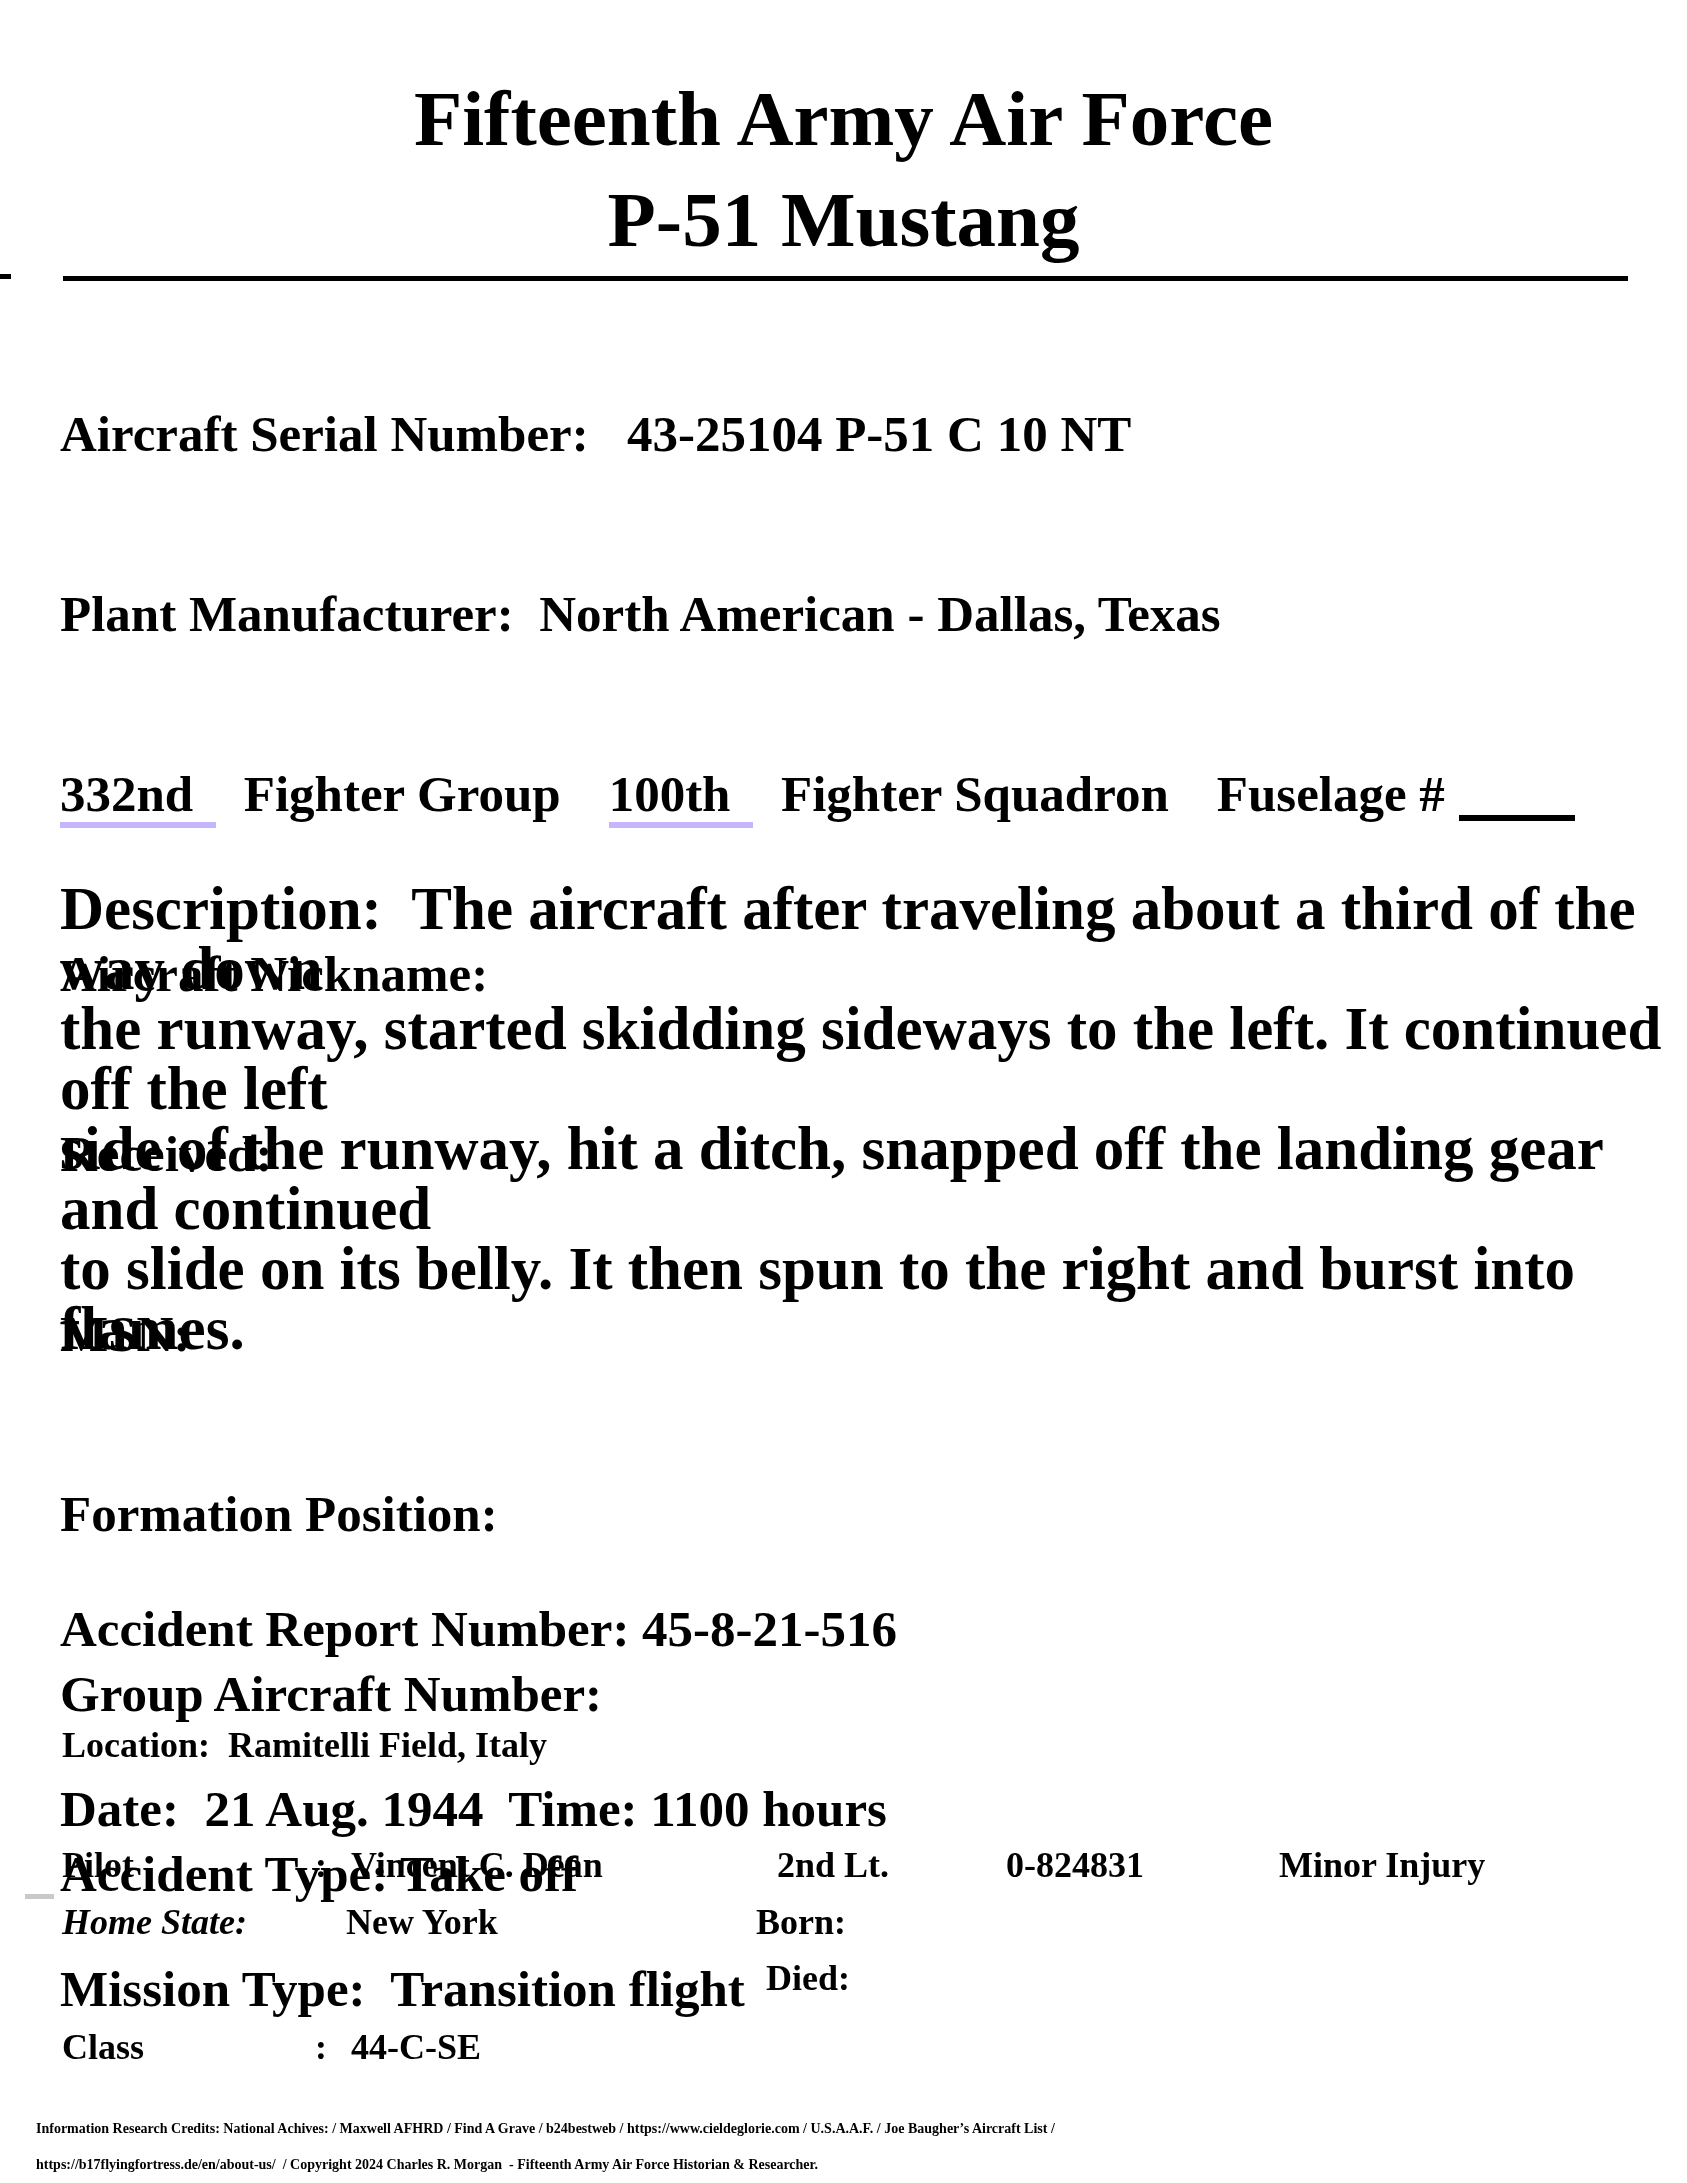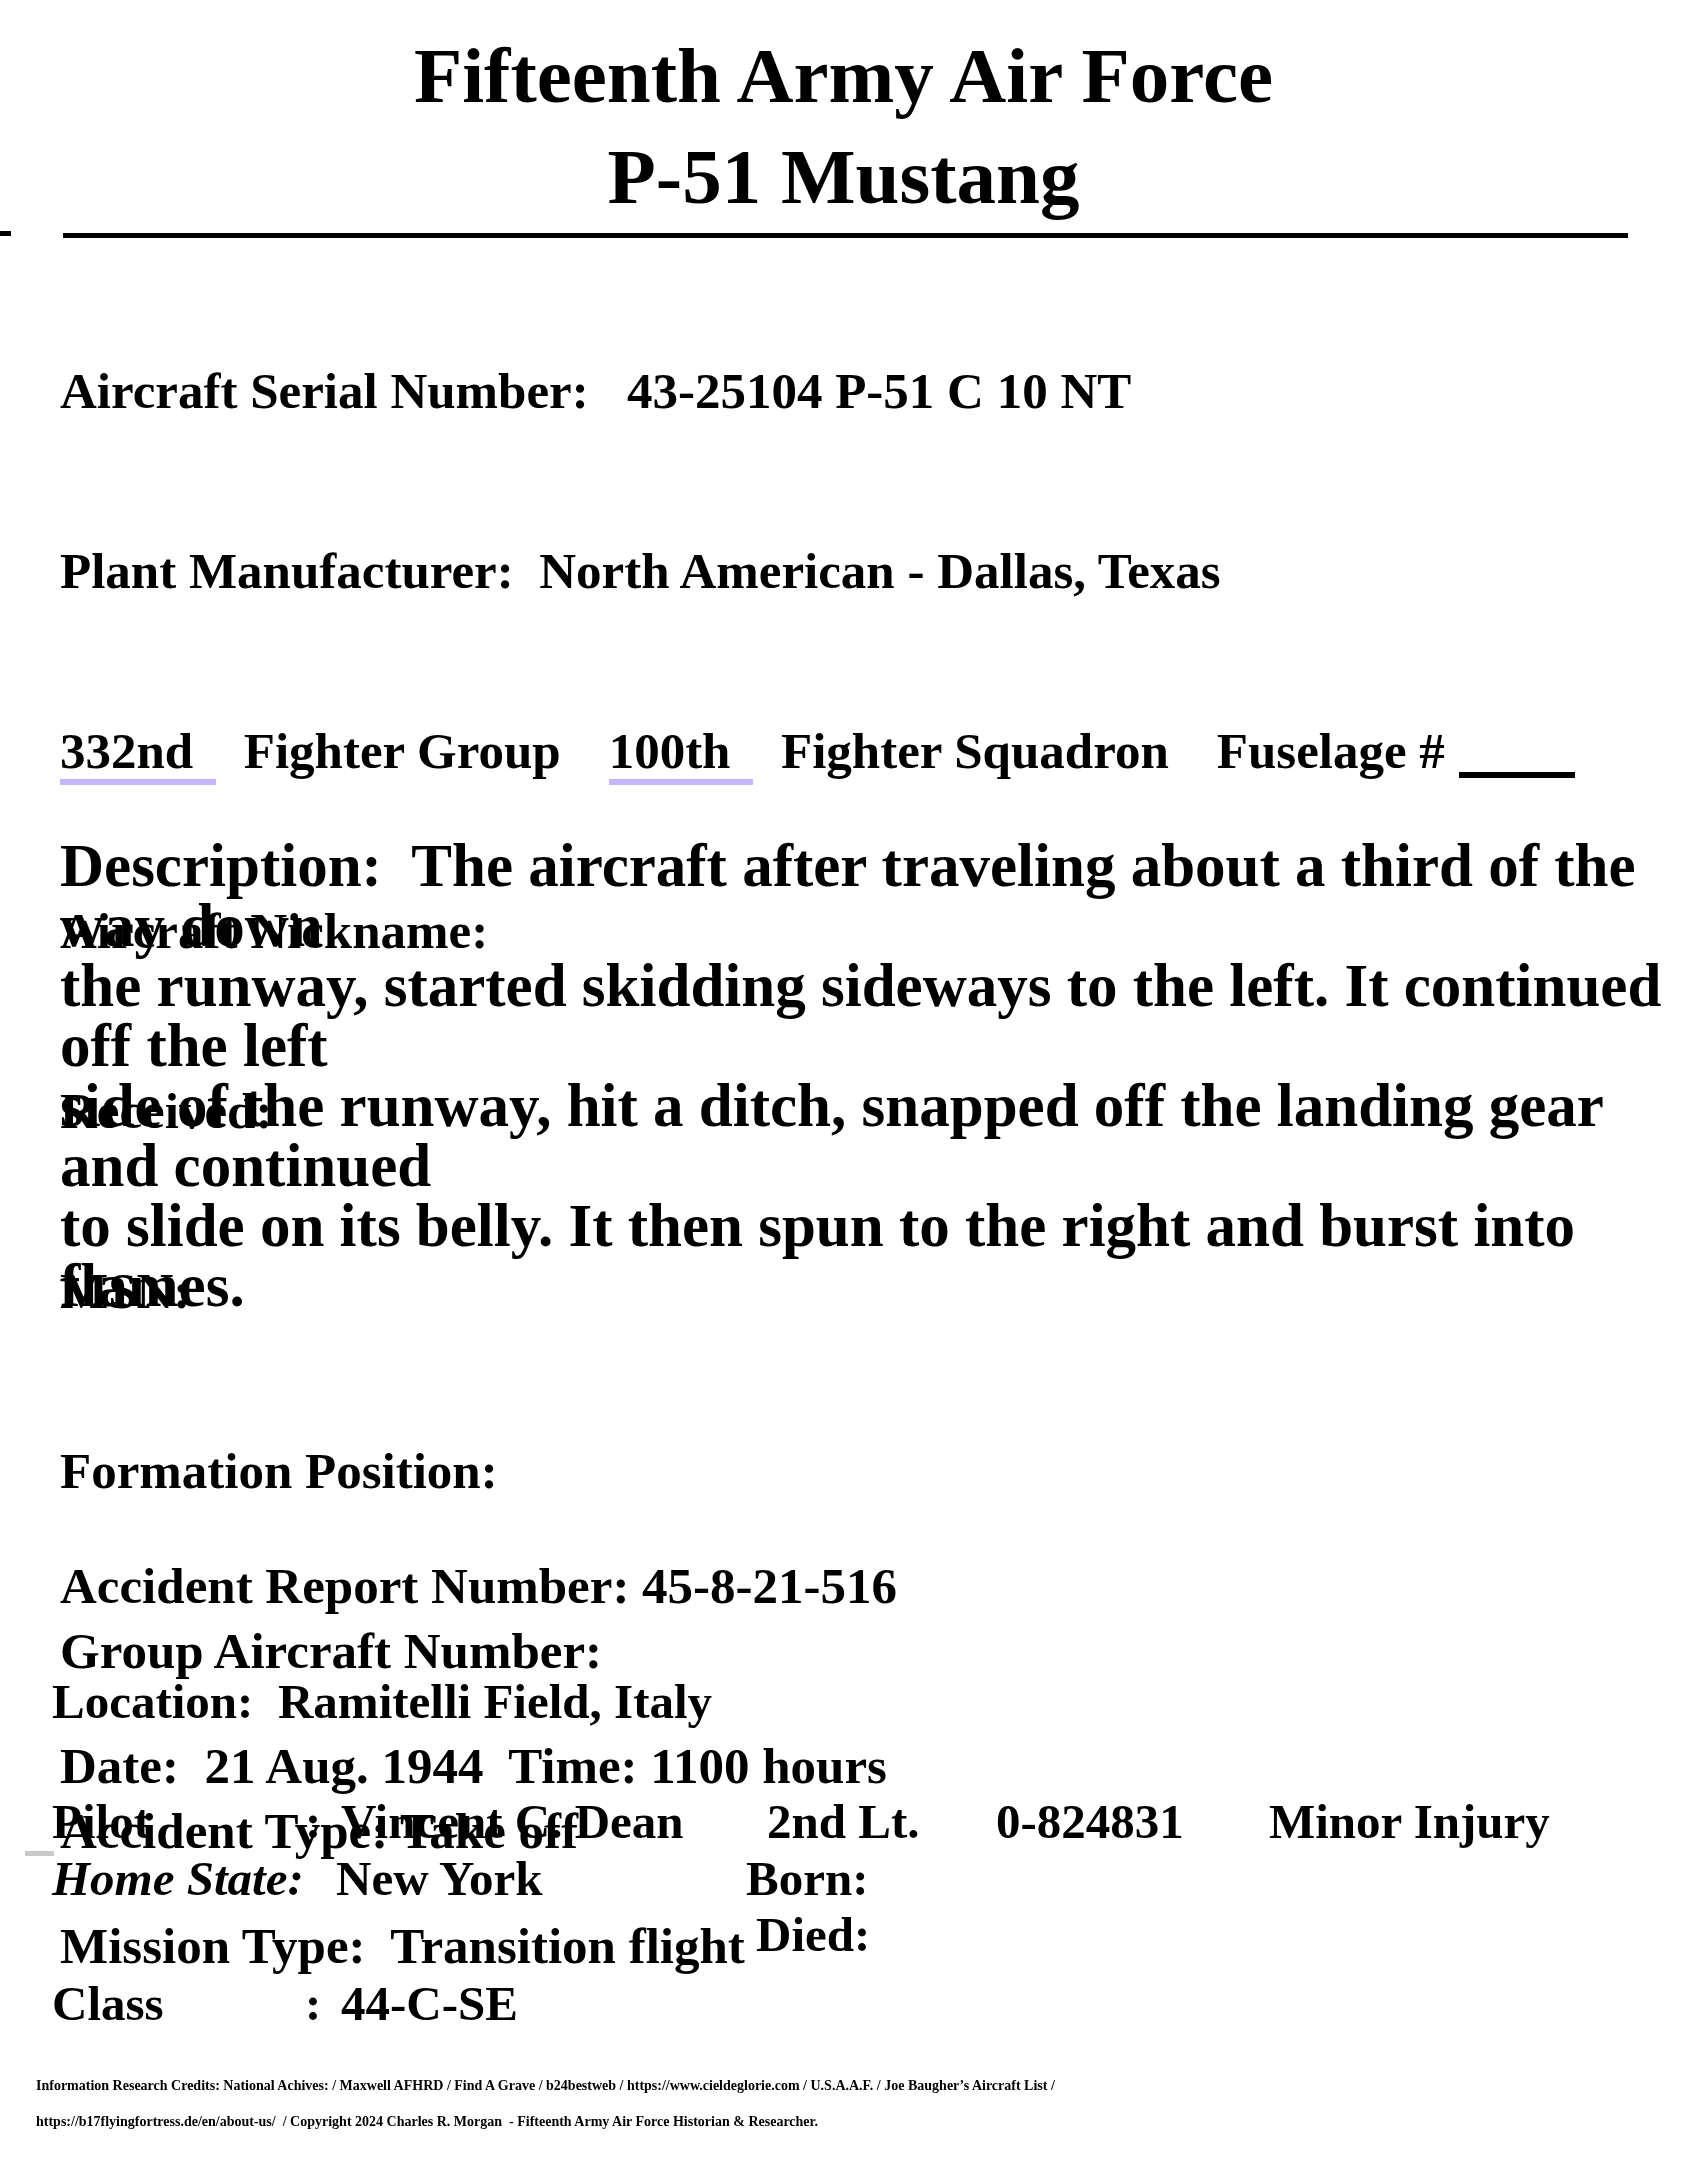--- a/index.html
+++ b/index.html
@@ -6,21 +6,21 @@
   .page{
     position:relative;
     width:1687px;
     height:2183px;
     background:#ffffff;
     font-family:"Liberation Serif","DejaVu Serif",serif;
     font-weight:700;
     color:#000000;
     overflow:hidden;
   }
-  .abs{position:absolute;}
+  .abs{position:absolute;margin-top:43px;}
   .title{
     left:0;right:0;
     text-align:center;
     font-size:79px;
     line-height:86px;
     white-space:pre;
   }
   .rule{
     background:#000000;
     height:4.6px;
@@ -34,22 +34,22 @@
     white-space:pre-wrap;
   }
   .bodyblock .line{white-space:pre-wrap;}
   .descblock{
     left:60px;
     font-size:61px;
     line-height:60px;
   }
   .descblock .dline{display:block;white-space:pre-wrap;}
   .fline{
-    left:52px;
-    font-size:49px;
+    left:62px;
+    font-size:36px;
     line-height:60px;
     white-space:pre;
   }
   .u{
     border-bottom:6px solid #c4b5fd;
     padding-right:22.5px;
   }
   .gap-after-u{margin-right:28px;}
   .gap-word{margin-right:48px;}
   .blankline{

